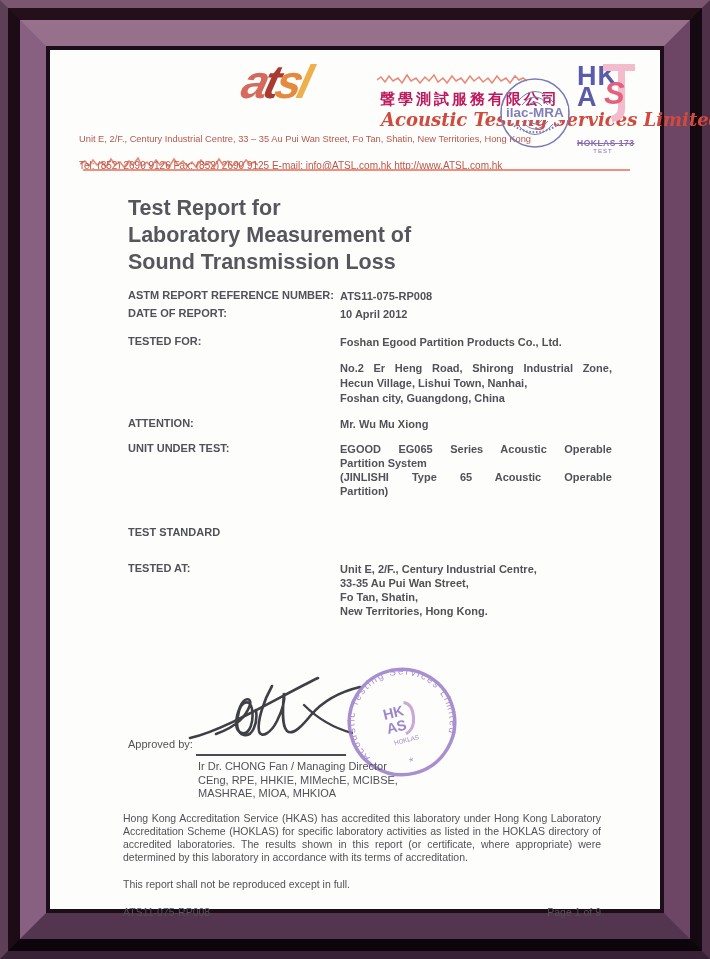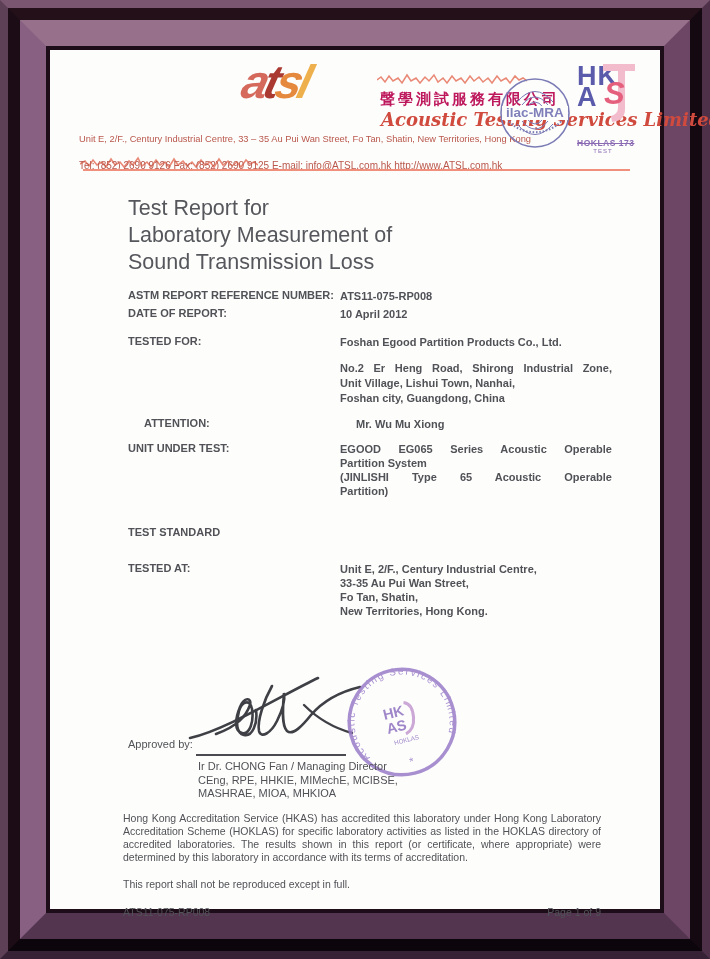--- a/index.html
+++ b/index.html
@@ -27,21 +27,21 @@
   .addr1{position:absolute;left:29px;top:84px;font-size:9.3px;color:#b9574b;white-space:nowrap;}
   .addr2{position:absolute;left:29px;top:110px;font-size:10px;color:#b9574b;white-space:nowrap;}
   .ilac{position:absolute;left:447px;top:25px;}
   .hkas{position:absolute;left:527px;top:16px;width:74px;}
   .hkas-block{position:relative;color:#5b5bab;font-weight:bold;font-size:27px;line-height:21px;letter-spacing:1px;height:64px;}
   .hkas-s{position:absolute;left:27px;top:17px;font-size:31px;font-style:italic;color:#e4607c;z-index:2;}
   .hkas-swoosh{position:absolute;left:22px;top:-4px;z-index:1;}
   .hoklas{color:#8b6cb4;font-weight:bold;font-size:8.5px;letter-spacing:.5px;text-decoration:line-through;margin-top:8px;}
   .hoklas-sub{color:#8b6cb4;font-size:6px;letter-spacing:1px;text-align:center;width:52px;}
   
-  .title{margin:26px 0 0 78px;font-size:21.5px;font-weight:normal;line-height:27px;color:#56575c;}
+  .title{margin:26px 0 0 78px;font-size:21.5px;font-weight:bold;line-height:27px;color:#56575c;}
   
   .fields{margin-left:78px;font-size:11px;}
   .frow{display:flex;margin-top:14px;}
   .flabel{width:212px;font-weight:bold;flex:none;}
   .fval{width:272px;font-weight:bold;line-height:14px;}
   .sub{margin-top:12px;line-height:15px;}
   .jline{text-align:justify;text-align-last:justify;}
   .mt28{margin-top:28px;}
   
   .approval{position:relative;height:136px;margin:44px 0 0 78px;font-size:11px;}
@@ -125,26 +125,26 @@
         <div class="frow" style="margin-top:4px;">
           <div class="flabel">DATE OF REPORT:</div>
           <div class="fval">10 April 2012</div>
         </div>
         <div class="frow">
           <div class="flabel">TESTED FOR:</div>
           <div class="fval">
             <div>Foshan Egood Partition Products Co., Ltd.</div>
             <div class="sub">
               <div class="jline">No.2 Er Heng Road, Shirong Industrial Zone,</div>
-              <div>Unit Village, Lishui Town, Nanhai,</div>
+              <div>Hecun Village, Lishui Town, Nanhai,</div>
               <div>Foshan city, Guangdong, China</div>
             </div>
           </div>
         </div>
-        <div class="frow" style="margin-top:11px;margin-left:16px;">
+        <div class="frow" style="margin-top:11px;">
           <div class="flabel">ATTENTION:</div>
           <div class="fval">Mr. Wu Mu Xiong</div>
         </div>
         <div class="frow" style="margin-top:11px;">
           <div class="flabel">UNIT UNDER TEST:</div>
           <div class="fval">
             <div class="jline">EGOOD EG065 Series Acoustic Operable</div>
             <div>Partition System</div>
             <div class="jline">(JINLISHI Type 65 Acoustic Operable</div>
             <div>Partition)</div>

